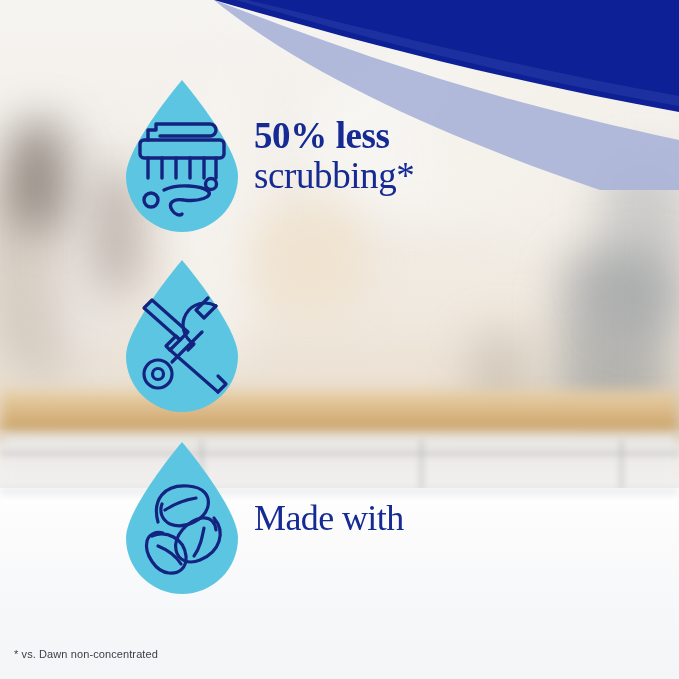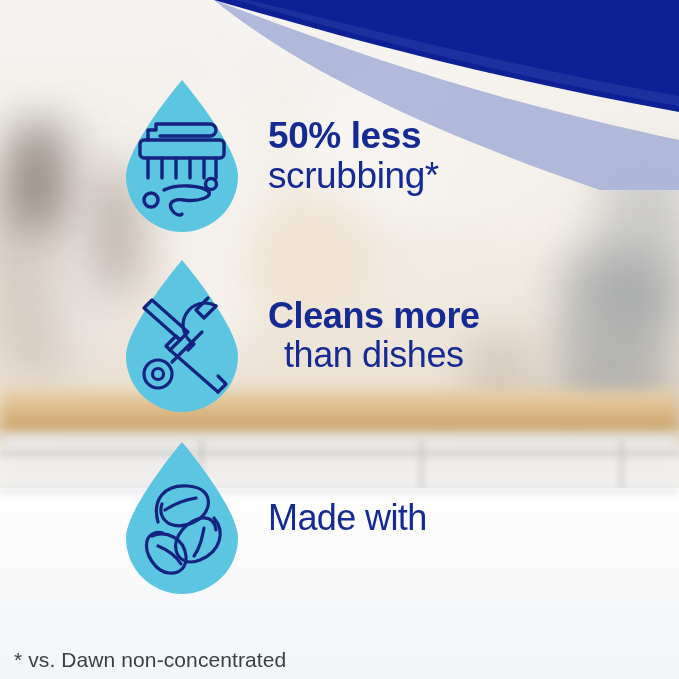--- a/index.html
+++ b/index.html
@@ -68,33 +68,33 @@
 
   
   .feature{position:absolute;display:flex;align-items:center;}
   .f1{left:118px;top:78px;}
   .f2{left:118px;top:258px;}
   .f3{left:118px;top:440px;}
 
   .drop-wrap{position:relative;width:128px;height:156px;flex:0 0 auto;}
   .drop-svg{position:absolute;left:0;top:0;}
 
-  .ftext{margin-left:22px;color:#152a93;line-height:1.08;white-space:nowrap;}
+  .ftext{margin-left:8px;color:#152a93;line-height:1.08;white-space:nowrap;font-family:Liberation Serif, serif;}
   .ftext .ln{display:block;}
   .ftext .bold{font-weight:bold;}
   .ftext .reg{font-weight:normal;text-align:center;}
 
   .f1 .ftext{font-size:37px;letter-spacing:-.4px;}
   .f2 .ftext{font-size:36px;letter-spacing:-.4px;}
   .f3 .ftext{font-size:36px;letter-spacing:-.6px;}
 
   
   .footnote{
     position:absolute;left:14px;top:648px;
-    font-size:21px;color:#3a3f46;letter-spacing:.1px;
+    font-size:11px;color:#3a3f46;letter-spacing:.1px;
   }
 </style>
 </head>
 <body>
 
 <div class="canvas">
 
   <div class="bg">
     <div class="bg-wall"></div>
     <div class="blob b11"></div>
@@ -170,24 +170,20 @@
           <path d="M52 92 L100 134"></path>
           <path d="M100 134 L108 126 L100 118"></path>
           <circle cx="40" cy="116" r="14"></circle>
           <circle cx="40" cy="116" r="5.5"></circle>
           <path d="M54 104 L84 74"></path>
           <path d="M98 48 A21 21 0 1 0 76 86 L70 92"></path>
           <path d="M98 48 L86 60 L78 52 L90 40"></path>
         </g>
       </svg>
     </div>
-    <div class="ftext">
-      <span class="ln bold">Cleans more</span>
-      <span class="ln reg">than dishes</span>
-    </div>
   </div>
 
   <div class="feature f3">
     <div class="drop-wrap">
       <svg class="drop-svg" width="128" height="156" viewBox="0 0 128 156">
         <path d="M64 2 C64 2 8 68 8 98 A56 56 0 0 0 120 98 C120 68 64 2 64 2 Z" fill="#5cc6e2"></path>
         <g fill="none" stroke="#14237f" stroke-width="3.2" stroke-linecap="round" stroke-linejoin="round">
           <path d="M40 82 C34 60 46 44 70 46 C86 47 92 56 90 66 C87 80 66 90 52 84 C44 80 41 72 44 64"></path>
           <path d="M47 70 C56 64 66 60 78 58"></path>
           <path d="M96 78 C108 92 102 112 82 120 C70 125 60 120 58 110 C55 96 70 80 84 78 C92 77 97 82 98 90"></path>

